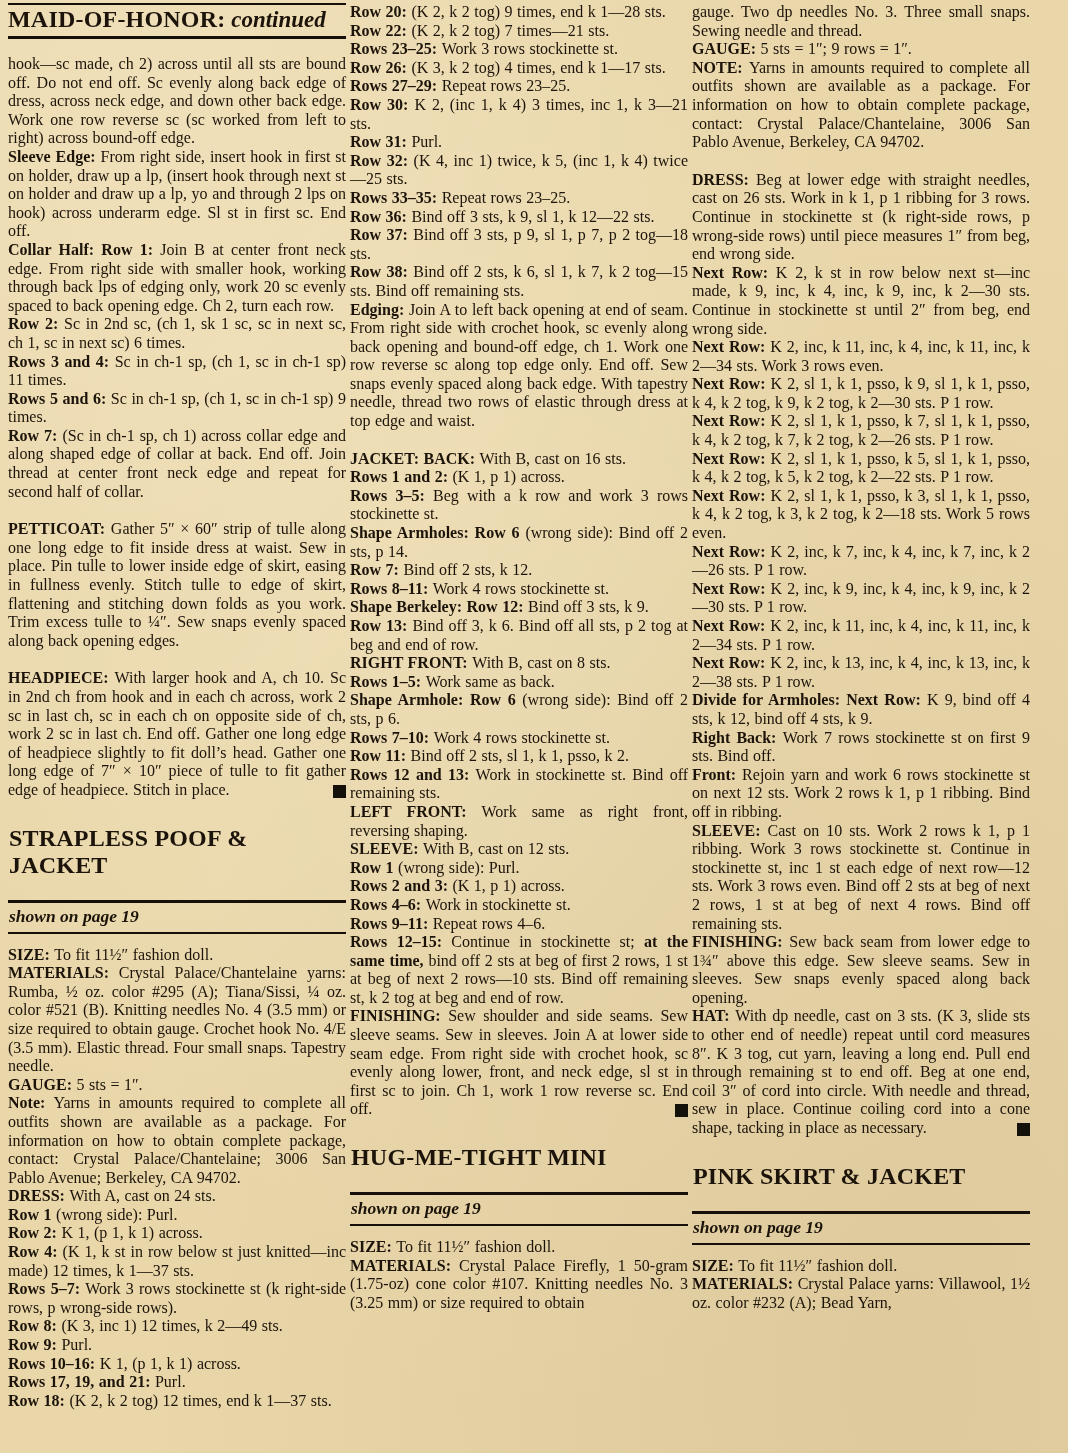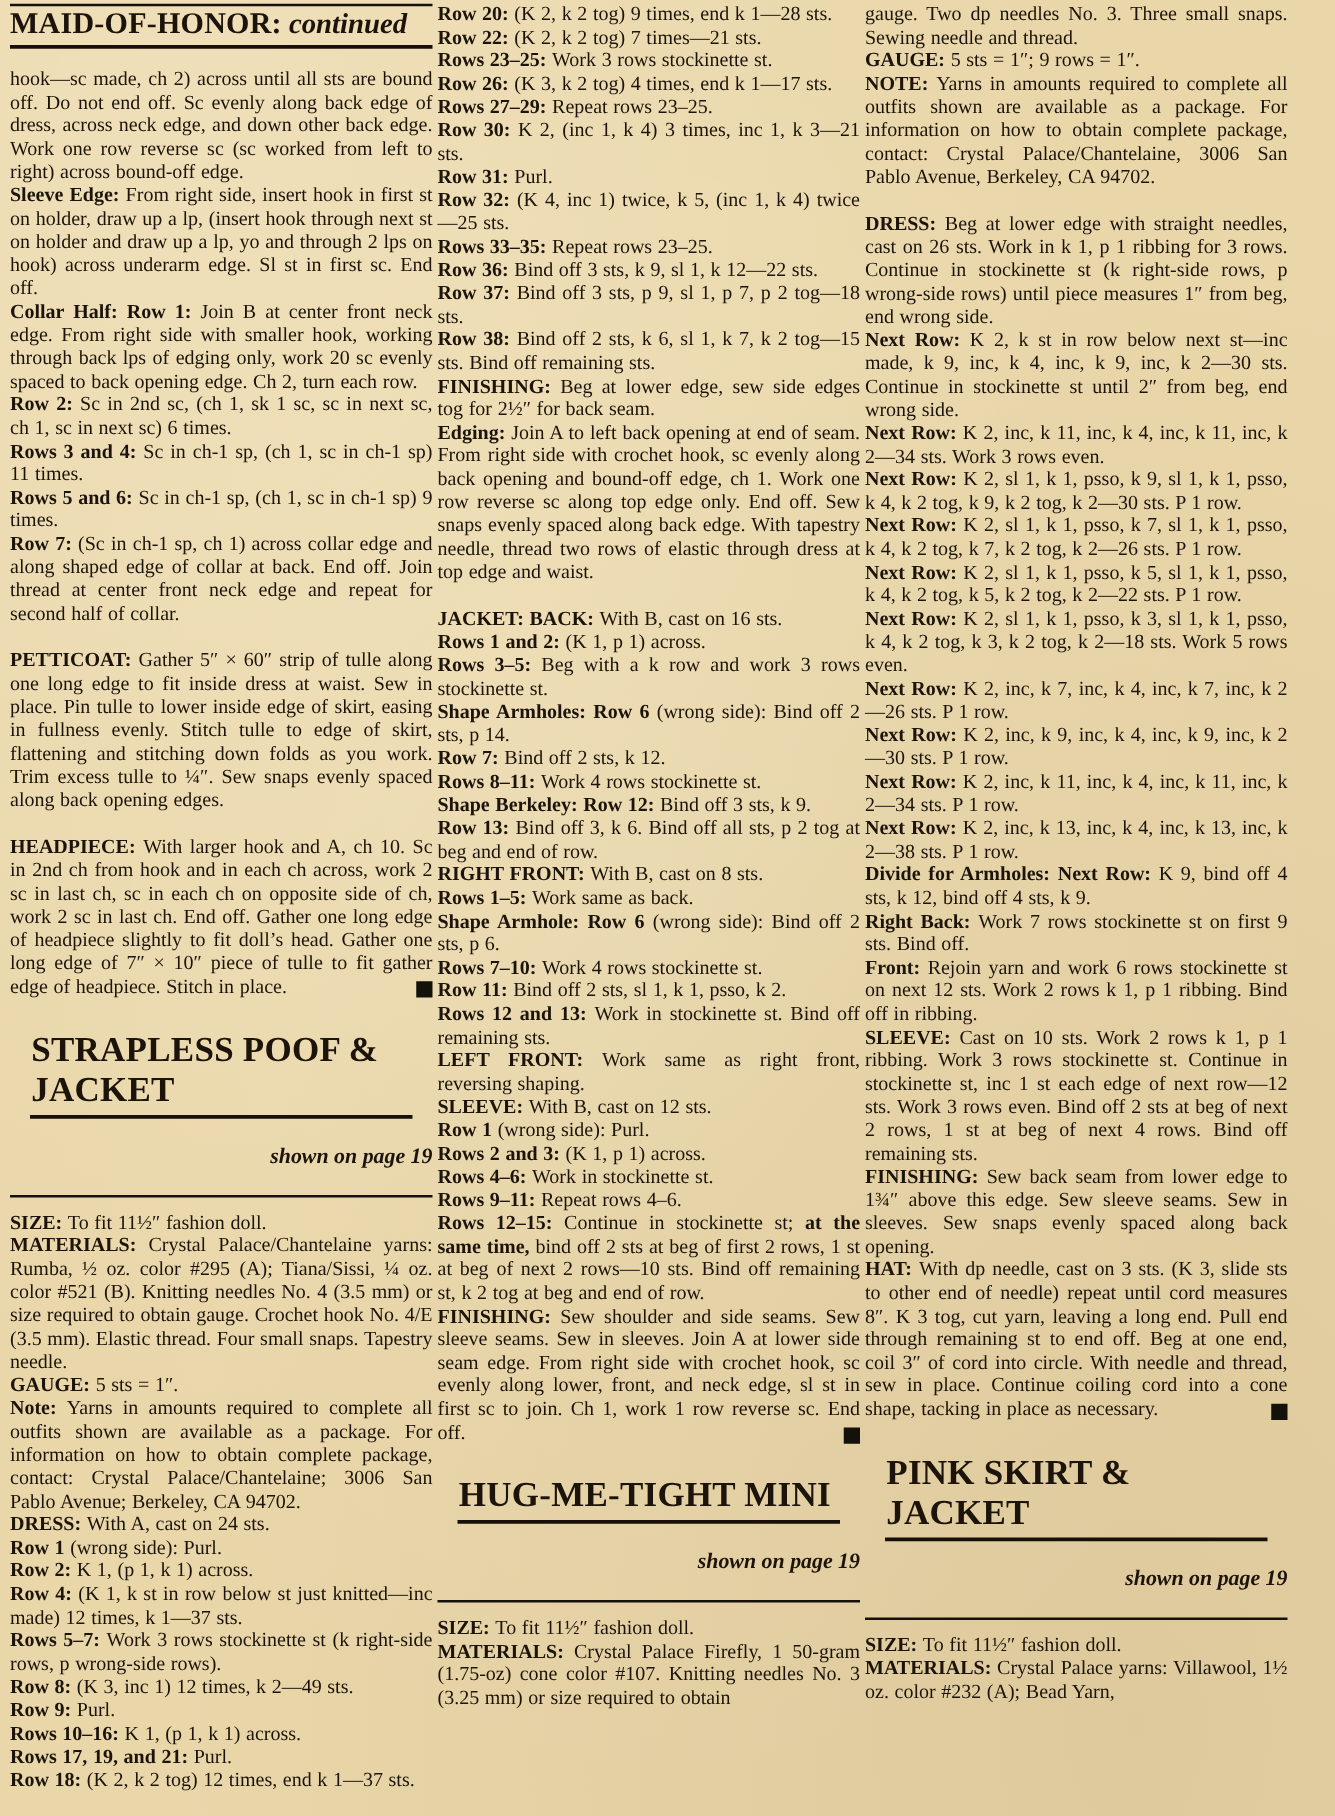--- a/index.html
+++ b/index.html
@@ -23,26 +23,26 @@
   .article-header {
     border-top:2px solid #17100a;
     border-bottom:3.5px solid #17100a;
     padding:1px 0 3px 0; margin:0 0 16px 0;
   }
   .h1-title { font-size:24px; font-weight:bold; letter-spacing:0.2px; }
   .h1-cont  { font-size:23px; font-weight:bold; font-style:italic; }
 
   .section { margin-top:25px; margin-bottom:12px; }
   .section-title {
-    font-size:28px; font-weight:bold; letter-spacing:0.2px;
-    border-bottom:3px solid #17100a; padding:0 0 3px 1px; margin:16px;
+    font-size:24px; font-weight:bold; letter-spacing:0.2px;
+    border-bottom:3px solid #17100a; padding:0 0 21px 1px; margin:0;
   }
   .section-sub {
     font-size:17.5px; font-weight:bold; font-style:italic;
-    border-bottom:2px solid #17100a; padding:3px 0 21px 1px; margin:0;text-align:right;
+    border-bottom:2px solid #17100a; padding:3px 0 5px 1px; margin:0;
   }
 
   .endmark {
     float:right; width:13px; height:13px; background:#14100a;
     margin-top:4px; display:inline-block;
   }
 </style>
 </head>
 <body>
 
@@ -85,21 +85,20 @@
       <p class="para"><span class="b">Rows 23–25: </span><span>Work 3 rows stockinette st.</span></p>
       <p class="para"><span class="b">Row 26: </span><span>(K 3, k 2 tog) 4 times, end k 1—17 sts.</span></p>
       <p class="para"><span class="b">Rows 27–29: </span><span>Repeat rows 23–25.</span></p>
       <p class="para"><span class="b">Row 30: </span><span>K 2, (inc 1, k 4) 3 times, inc 1, k 3—21 sts.</span></p>
       <p class="para"><span class="b">Row 31: </span><span>Purl.</span></p>
       <p class="para"><span class="b">Row 32: </span><span>(K 4, inc 1) twice, k 5, (inc 1, k 4) twice—25 sts.</span></p>
       <p class="para"><span class="b">Rows 33–35: </span><span>Repeat rows 23–25.</span></p>
       <p class="para"><span class="b">Row 36: </span><span>Bind off 3 sts, k 9, sl 1, k 12—22 sts.</span></p>
       <p class="para"><span class="b">Row 37: </span><span>Bind off 3 sts, p 9, sl 1, p 7, p 2 tog—18 sts.</span></p>
       <p class="para"><span class="b">Row 38: </span><span>Bind off 2 sts, k 6, sl 1, k 7, k 2 tog—15 sts. Bind off remaining sts.</span></p>
-      <p class="para"><span class="b">FINISHING: </span><span>Beg at lower edge, sew side edges tog for 2½″ for back seam.</span></p>
       <p class="para"><span class="b">Edging: </span><span>Join A to left back opening at end of seam. From right side with crochet hook, sc evenly along back opening and bound-off edge, ch 1. Work one row reverse sc along top edge only. End off. Sew snaps evenly spaced along back edge. With tapestry needle, thread two rows of elastic through dress at top edge and waist.</span></p>
       <div class="gap"></div>
       <p class="para"><span class="b">JACKET: BACK: </span><span>With B, cast on 16 sts.</span></p>
       <p class="para"><span class="b">Rows 1 and 2: </span><span>(K 1, p 1) across.</span></p>
       <p class="para"><span class="b">Rows 3–5: </span><span>Beg with a k row and work 3 rows stockinette st.</span></p>
       <p class="para"><span class="b">Shape Armholes: Row 6 </span><span>(wrong side): Bind off 2 sts, p 14.</span></p>
       <p class="para"><span class="b">Row 7: </span><span>Bind off 2 sts, k 12.</span></p>
       <p class="para"><span class="b">Rows 8–11: </span><span>Work 4 rows stockinette st.</span></p>
       <p class="para"><span class="b">Shape Berkeley: Row 12: </span><span>Bind off 3 sts, k 9.</span></p>
       <p class="para"><span class="b">Row 13: </span><span>Bind off 3, k 6. Bind off all sts, p 2 tog at beg and end of row.</span></p>

